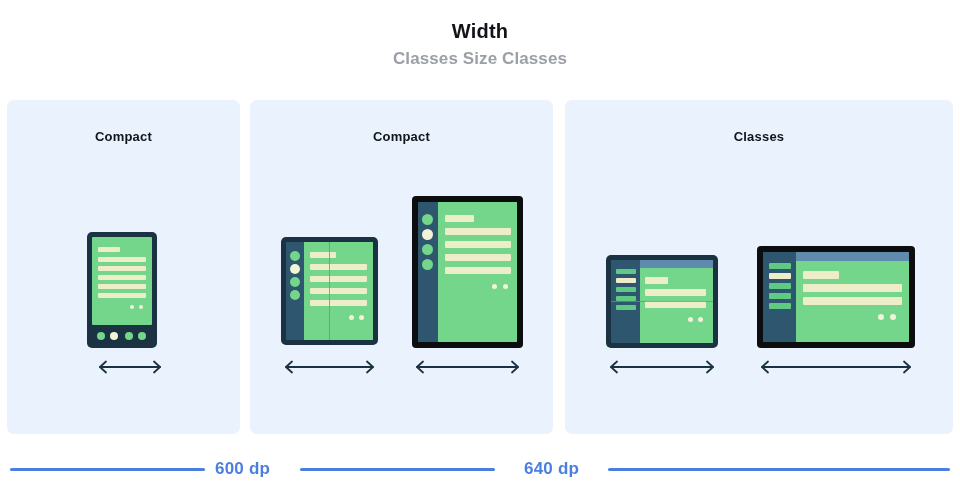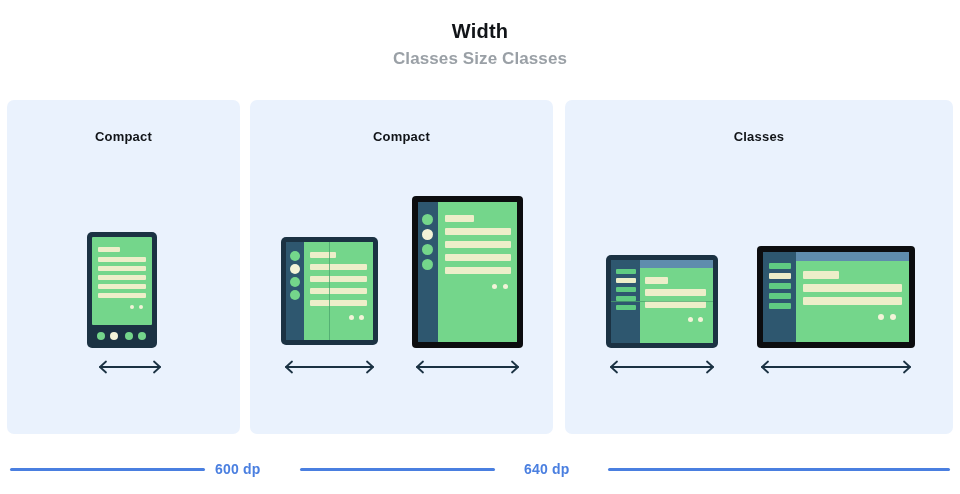--- a/index.html
+++ b/index.html
@@ -59,21 +59,21 @@
   .fold-h{position:absolute;height:1px;background:#4ba36c;opacity:.75;}
 
   
   .arrow{position:absolute;}
   .arrow svg{display:block;}
 
   
   .ruler{position:absolute;top:455px;height:30px;left:0;width:960px;}
   .rule-line{position:absolute;height:3px;background:#4a7fe0;border-radius:2px;top:13px;}
   .rule-label{
-    position:absolute;top:0;font-size:14px;font-weight:bold;color:#4a7fe0;
+    position:absolute;top:0;font-size:17px;font-weight:bold;color:#4a7fe0;
     letter-spacing:.2px;line-height:28px;white-space:nowrap;
   }
 </style>
 </head>
 <body>
 
 <div class="stage">
 
   <div class="header">
     <div class="title">Width</div>

